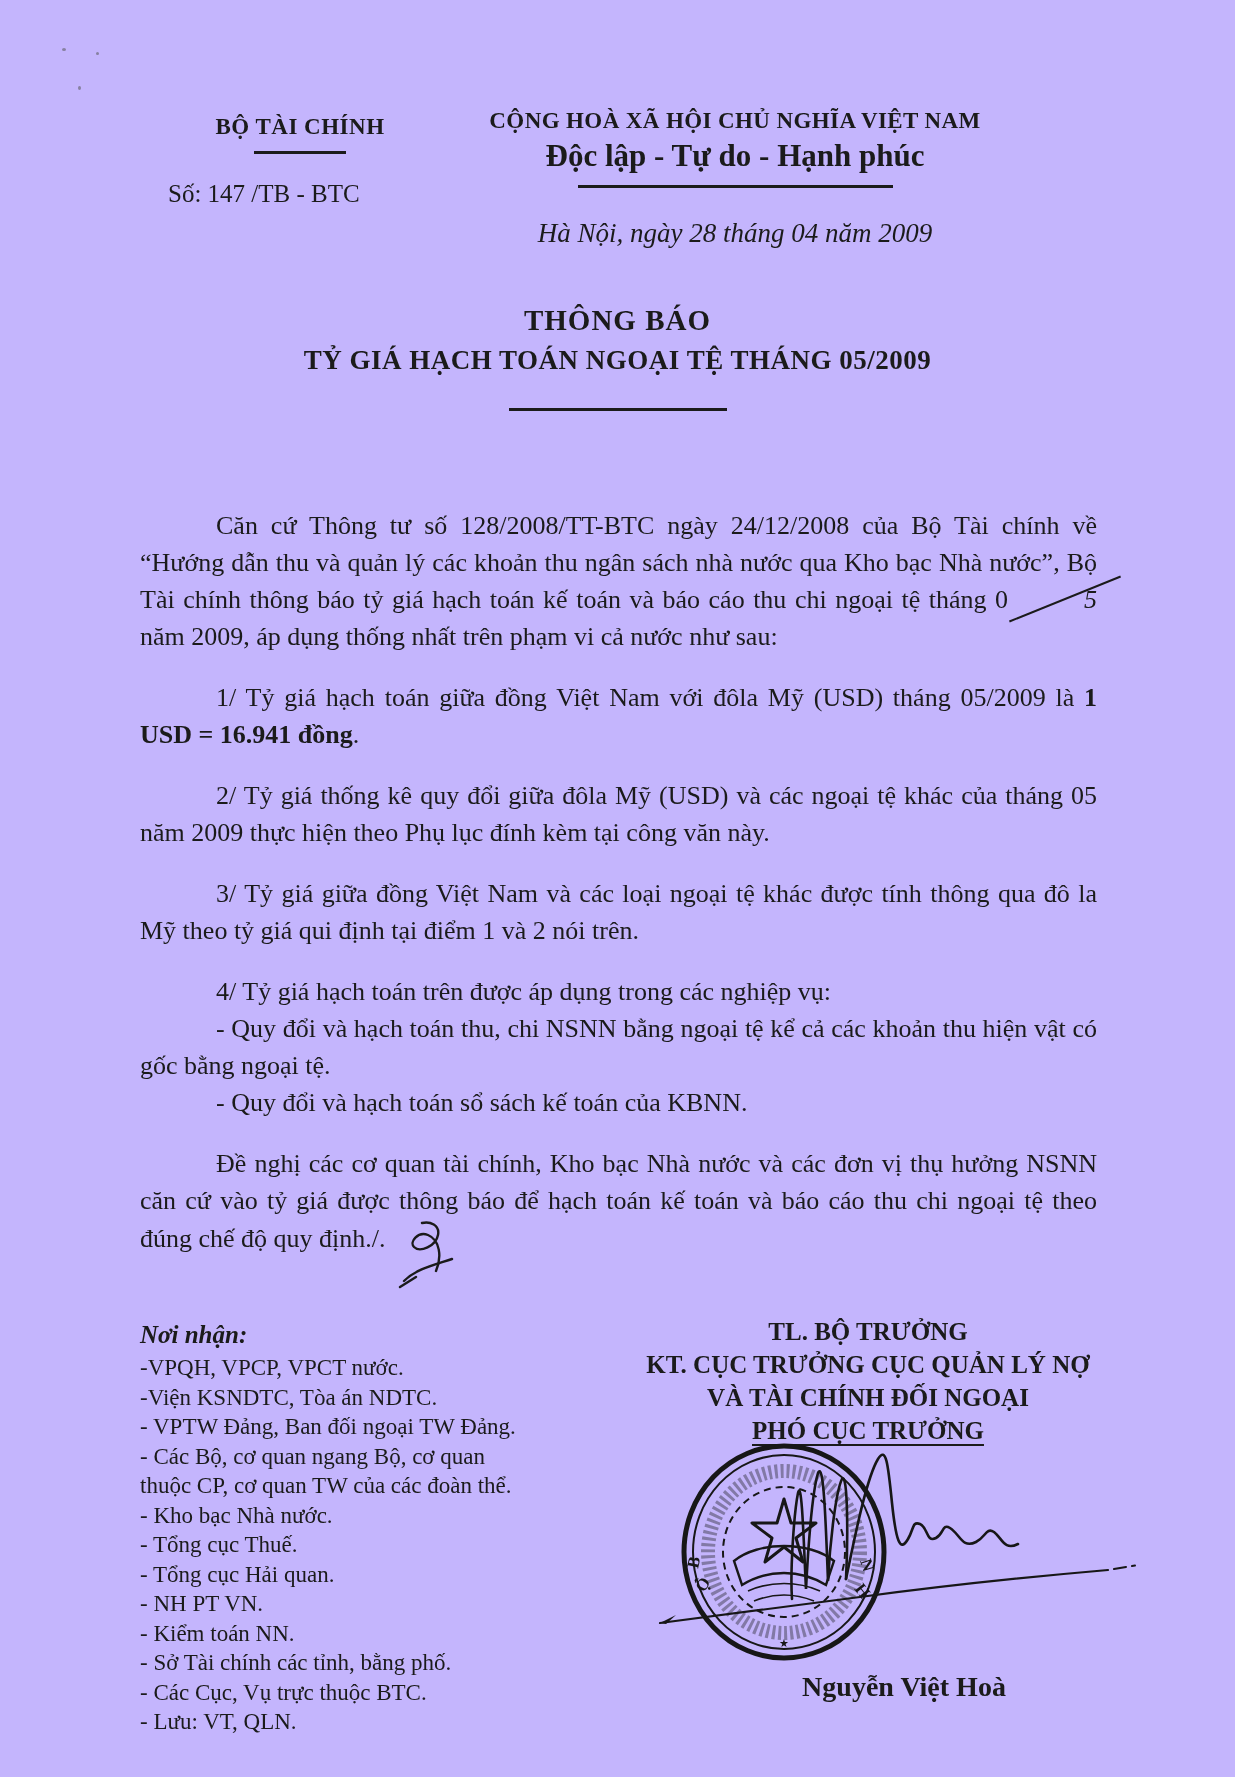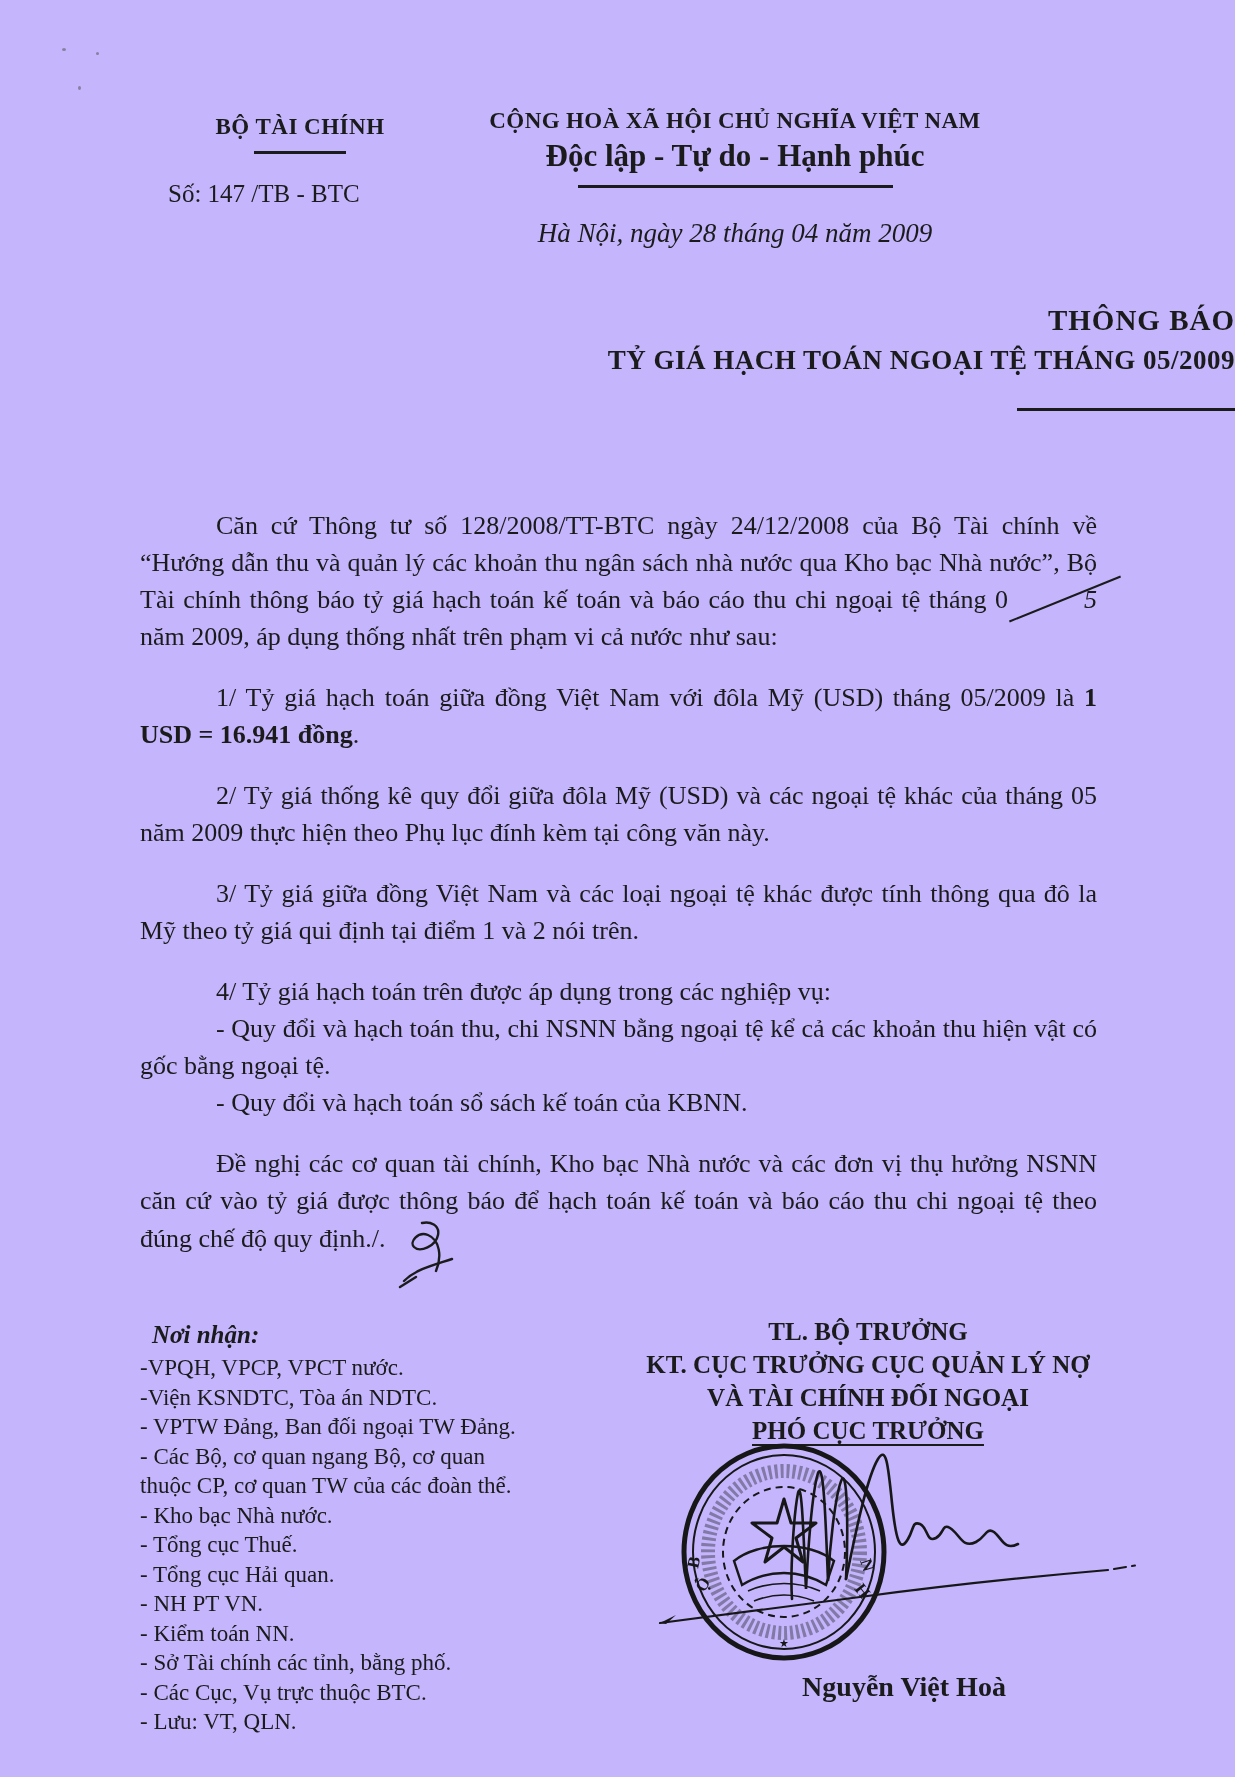--- a/index.html
+++ b/index.html
@@ -25,21 +25,21 @@
 
   .hdr-right {
     position:absolute; left:450px; top:0; width:570px; text-align:center;
   }
   .hdr-right .nat { font-weight:bold; font-size:23px; letter-spacing:.4px; }
   .hdr-right .motto { font-weight:bold; font-size:31px; margin-top:4px; }
   .hdr-right .motto-rule { display:inline-block; width:315px; border-bottom:3px solid #1b1b1b; margin-top:3px; }
   .hdr-right .date { font-style:italic; font-size:27px; margin-top:26px; font-weight:500; }
 
   
-  .title-block { text-align:right; margin-top:46px; }
+  .title-block { text-align:center; margin-top:46px; }
   .title-1 { font-weight:bold; font-size:29px; letter-spacing:1px; }
   .title-2 { font-weight:bold; font-size:27px; margin-top:8px; letter-spacing:.5px; }
   .title-rule { display:inline-block; width:218px; border-bottom:3px solid #1b1b1b; margin-top:14px; }
 
   
   .body-txt {
     margin:92px 138px 0 140px;
     font-size:26px; line-height:37px;
     text-align:justify;
   }
@@ -49,21 +49,21 @@
   .hand-five { position:relative; display:inline-block; font-style:italic; }
   .hand-five::after {
     content:""; position:absolute; left:-3px; top:46%;
     width:135%; height:2px; background:#1b1b1b; transform:rotate(-22deg);
   }
   .paraph-svg { display:inline-block; vertical-align:-44px; margin-left:10px; }
 
   
   .footer { position:relative; margin-top:22px; height:560px; }
   .recipients { position:absolute; left:140px; top:6px; width:470px; }
-  .recipients .rec-label { font-weight:bold; font-style:italic; font-size:25px; margin-bottom:4px;margin-left:12px; }
+  .recipients .rec-label { font-weight:bold; font-style:italic; font-size:25px; margin-bottom:4px; }
   .recipients .rec-item { font-size:23px; line-height:29.5px; }
 
   .sign-block { position:absolute; left:598px; top:0; width:540px; text-align:center; }
   .sign-block .s-line { font-weight:bold; font-size:25px; line-height:33px; }
   .sign-block .s-line4 { text-decoration:underline; text-underline-offset:5px; }
   .seal-area { position:relative; height:212px; margin-top:2px; }
   .seal-svg { position:absolute; left:80px; top:-8px; }
   .sig-svg  { position:absolute; left:42px; top:-18px; pointer-events:none; }
   .signer { font-weight:bold; font-size:28px; margin-top:10px; padding-left:72px; }
 </style>

